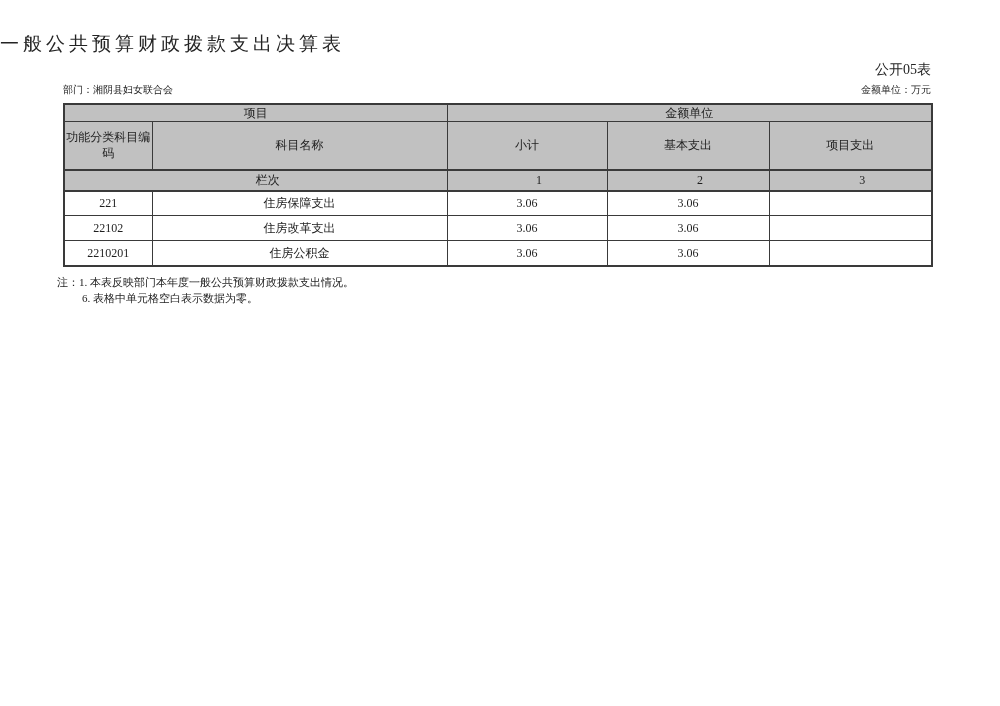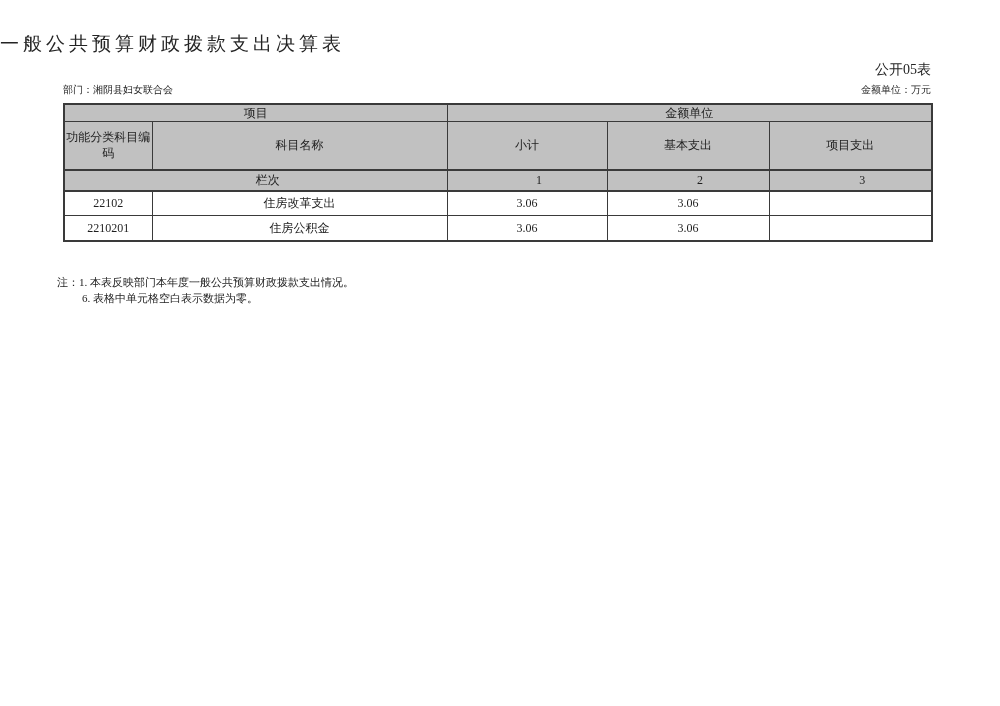--- a/index.html
+++ b/index.html
@@ -130,20 +130,27 @@
         <td class="h">项目支出</td>
       </tr>
       <tr class="r3">
         <td class="h" colspan="2">栏次</td>
         <td class="h">1</td>
         <td class="h">2</td>
         <td class="h">3</td>
       </tr>
 
       <tr class="data-row">
+        <td class="cell-code">221</td>
+        <td class="cell-name">住房保障支出</td>
+        <td class="cell-num">3.06</td>
+        <td class="cell-num">3.06</td>
+        <td class="cell-num"></td>
+      </tr>
+      <tr class="data-row">
         <td class="cell-code">22102</td>
         <td class="cell-name">住房改革支出</td>
         <td class="cell-num">3.06</td>
         <td class="cell-num">3.06</td>
         <td class="cell-num"></td>
       </tr>
       <tr class="data-row">
         <td class="cell-code">2210201</td>
         <td class="cell-name">住房公积金</td>
         <td class="cell-num">3.06</td>

